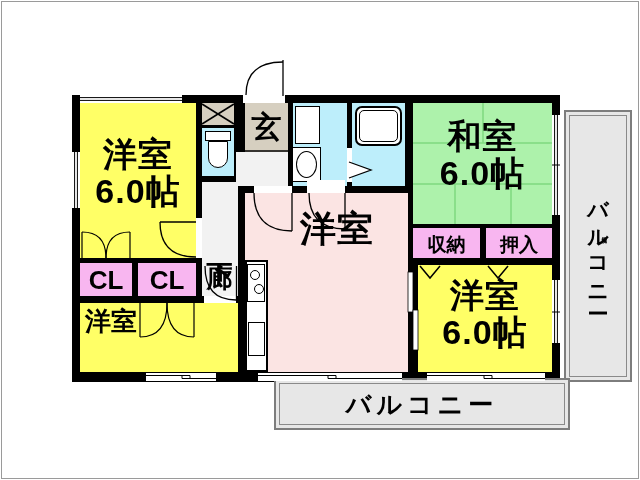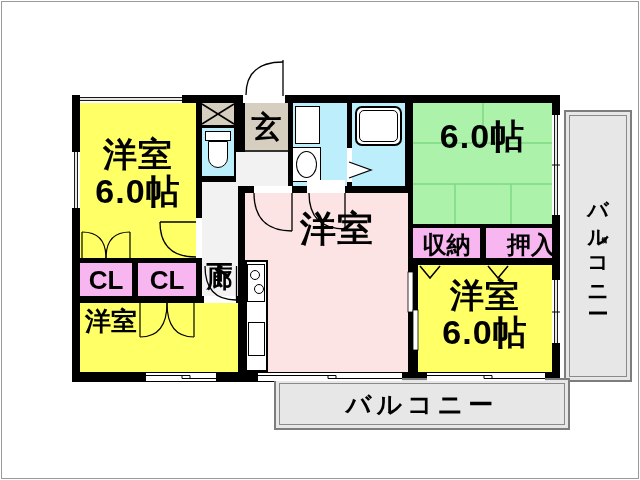--- a/index.html
+++ b/index.html
@@ -46,25 +46,25 @@
   #basin-oval{left:296px;top:151px;width:21px;height:27px;box-sizing:border-box;border-radius:50%;}
   #bathtub{left:355px;top:106px;width:47px;height:40px;border:2px solid #000;border-radius:7px;background:#fff;box-sizing:border-box;}
   #bathtub-inner{position:absolute;left:2px;top:2px;right:2px;bottom:2px;border:1px solid #000;border-radius:5px;}
   
   .room-label{text-align:center;line-height:37px;font-size:34px;letter-spacing:1px;}
   #label-tl{left:80px;top:136px;width:116px;}
   #label-ldk{left:266px;top:208px;width:142px;font-size:36px;line-height:41px;}
   #label-washitsu{left:413px;top:118px;width:139px;}
   #label-br{left:418px;top:277px;width:134px;}
   #label-bl{left:85px;top:306px;width:120px;text-align:left;font-size:26px;line-height:30px;letter-spacing:0;}
-  .small-label{text-align:center;font-size:24px;line-height:30px;}
+  .small-label{text-align:center;font-size:19px;line-height:30px;}
   #label-cl1{left:80px;top:265px;width:52px;font-size:26px;}
   #label-cl2{left:138px;top:265px;width:58px;font-size:26px;}
   #label-shunou{left:413px;top:230px;width:67px;}
-  #label-oshiire{left:486px;top:230px;width:66px;padding-left:12px;}
+  #label-oshiire{left:486px;top:230px;width:66px;}
   #label-genkan{left:245px;top:107px;width:43px;text-align:center;font-size:30px;}
   #label-rouka{left:202px;top:186px;width:36px;height:112px;writing-mode:vertical-rl;text-orientation:upright;font-size:26px;line-height:36px;display:flex;align-items:center;justify-content:center;}
   #label-laundry{left:300px;top:109px;width:16px;height:33px;writing-mode:vertical-rl;text-orientation:upright;font-size:5.5px;font-weight:normal;line-height:1;display:flex;align-items:center;justify-content:center;}
   #label-balcony-right{writing-mode:vertical-rl;text-orientation:upright;font-size:21px;letter-spacing:5px;}
   #label-balcony-bottom{font-size:25px;letter-spacing:5px;}
   #lineart{left:0;top:0;width:640px;height:480px;pointer-events:none;}
 </style>
 </head>
 <body>
 
@@ -237,20 +237,21 @@
   </svg>
 
   <div class="abs room-label" id="label-tl">
     <div>洋室</div>
     <div>6.0帖</div>
   </div>
   <div class="abs room-label" id="label-ldk">
     <div>洋室</div>
   </div>
   <div class="abs room-label" id="label-washitsu">
+    <div>和室</div>
     <div>6.0帖</div>
   </div>
   <div class="abs room-label" id="label-br">
     <div>洋室</div>
     <div>6.0帖</div>
   </div>
   <div class="abs room-label" id="label-bl">
     <div>洋室</div>
   </div>
   <div class="abs small-label" id="label-cl1">CL</div>

